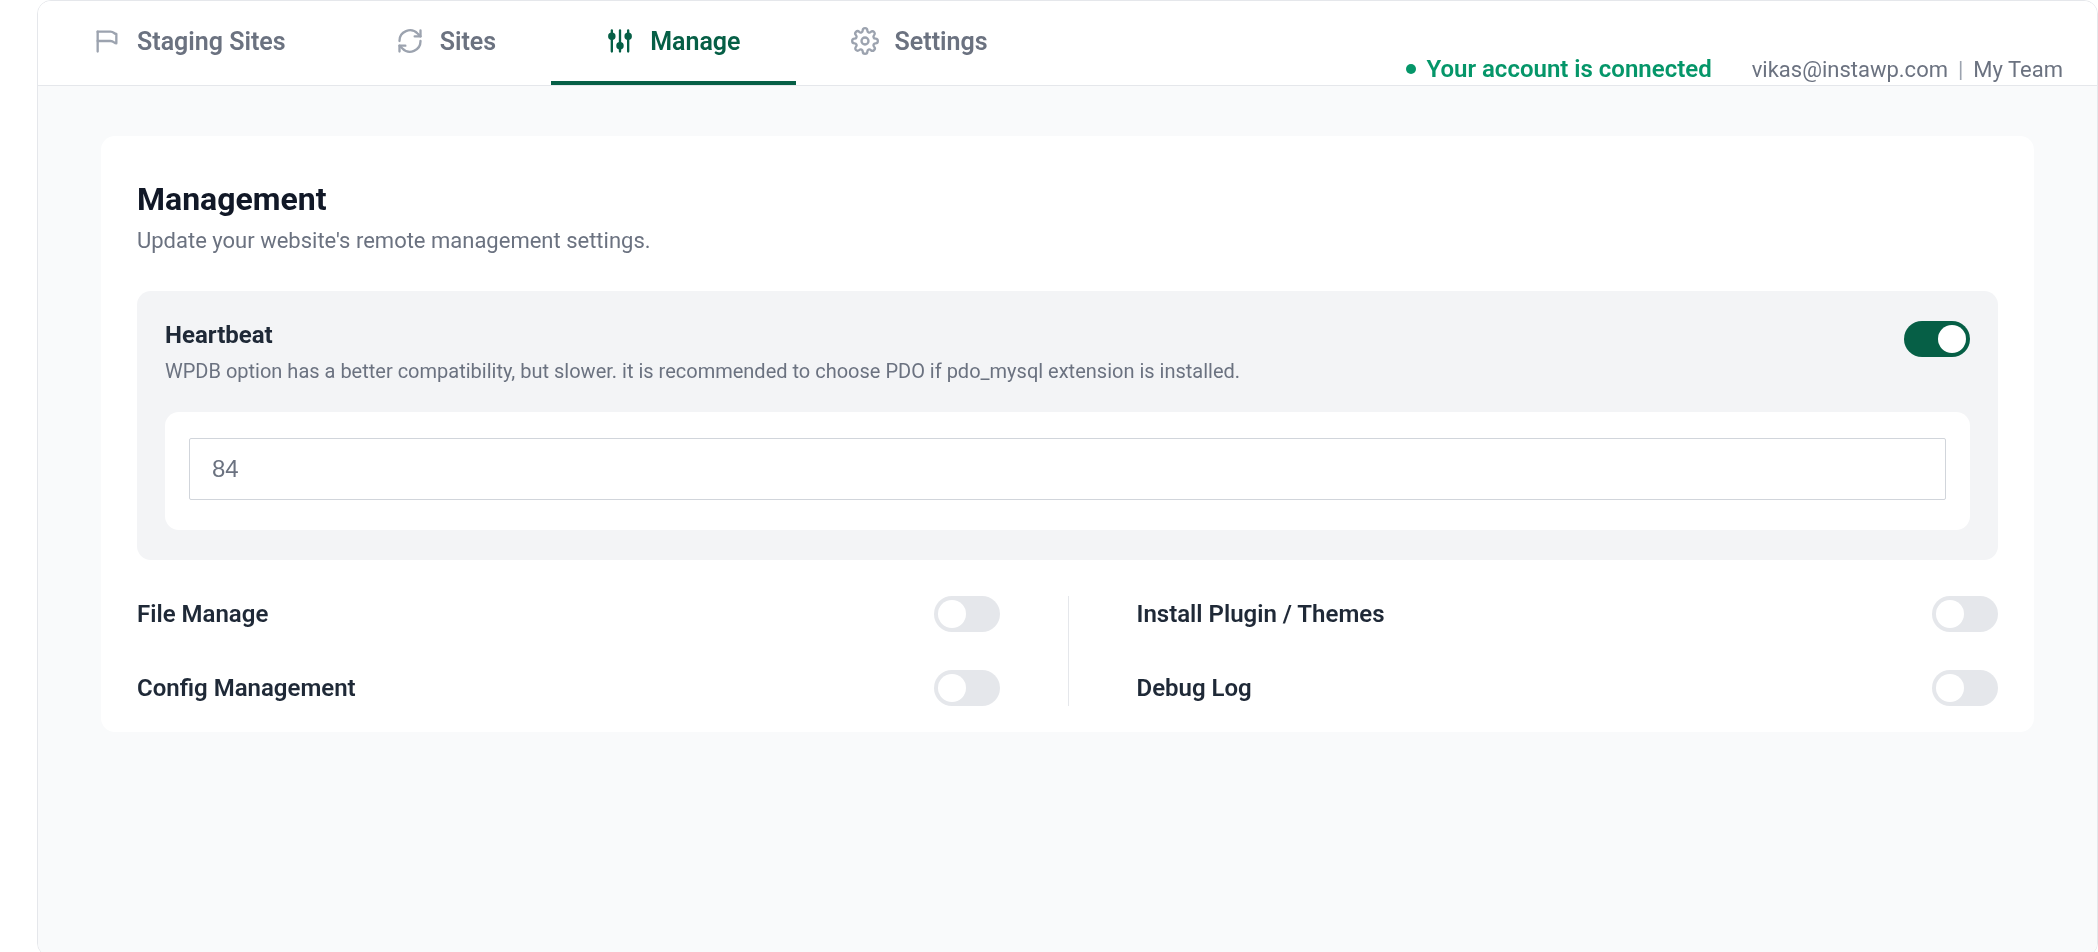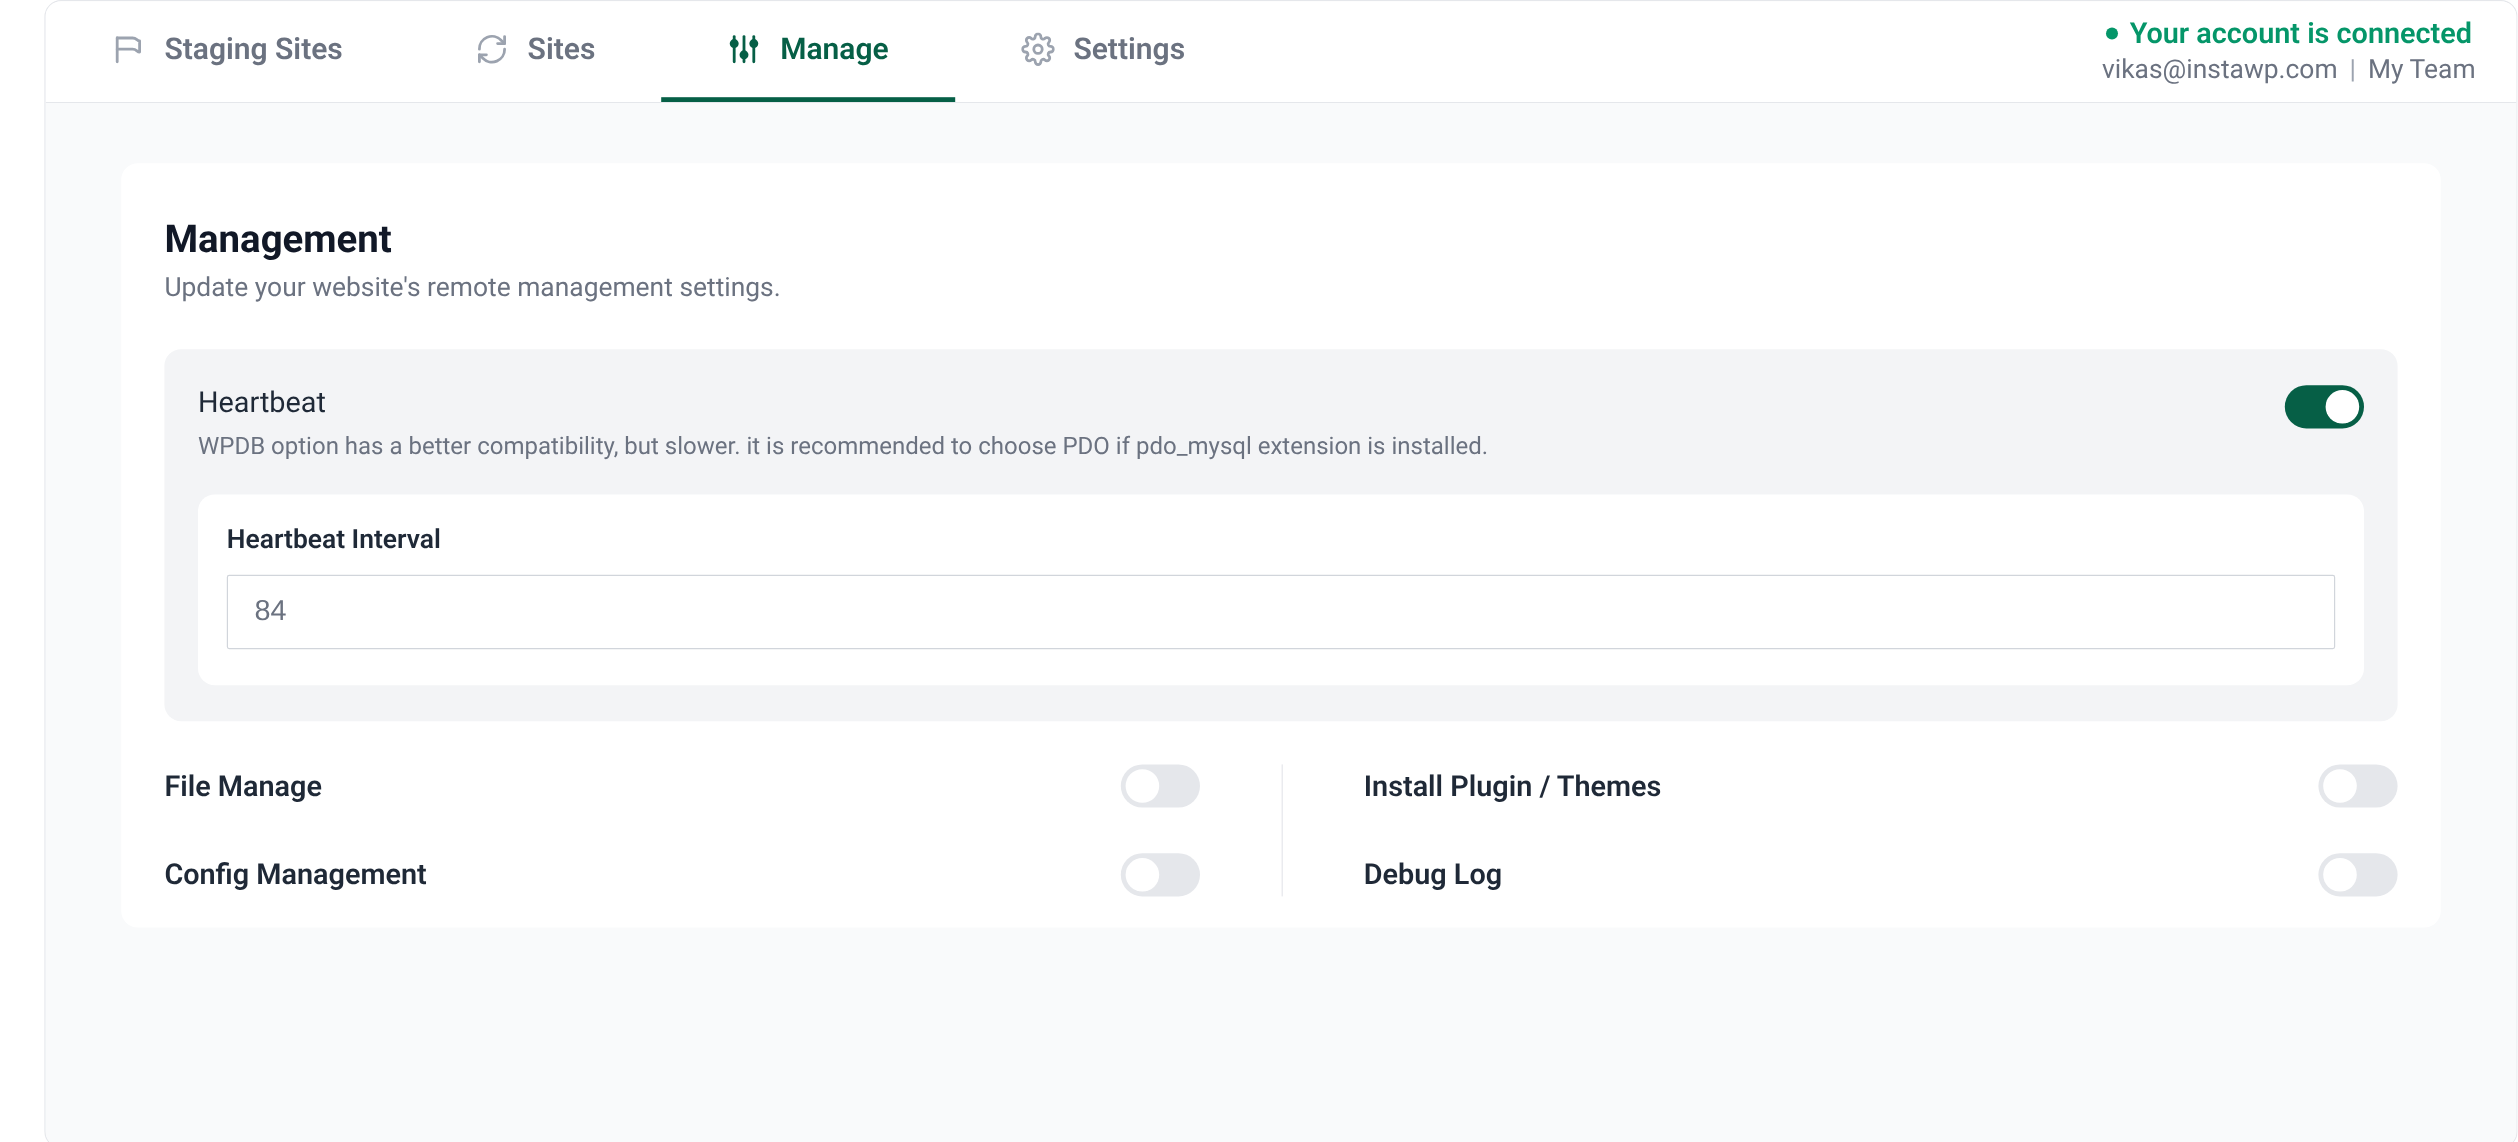--- a/index.html
+++ b/index.html
@@ -57,25 +57,26 @@
     height: 28px;
   }
   .tab .icon svg { width: 100%; height: 100%; }
   .tab:not(.active) .icon svg { stroke: #9ca3af; }
   .tab.active .icon svg { stroke: #065f46; fill: #065f46; }
 
   .spacer { flex: 1; }
 
   .account-box {
     display: flex;
-    flex-direction: column;
-    align-items: center;
+    flex-direction: row;
+    align-items: flex-end;
     justify-content: center;
     padding-right: 14px;
     line-height: 1.35;
+    gap: 40px;
   }
   .account-status {
     display: flex;
     align-items: center;
     gap: 10px;
     color: #059669;
     font-size: 24px;
     font-weight: 600;
   }
   .status-dot {
@@ -124,21 +125,21 @@
   }
   .card-head {
     display: flex;
     align-items: flex-start;
     justify-content: space-between;
     gap: 30px;
   }
   .card-titles { flex: 1; }
   .card-title {
     font-size: 24px;
-    font-weight: 400;
+    font-weight: 700;
     color: #1f2937;
     margin-bottom: 8px;
   }
   .card-desc {
     font-size: 20px;
     color: #6b7280;
     line-height: 1.45;
   }
 
   .inner-card {
@@ -301,21 +302,20 @@
           <div class="card-titles">
             <div class="card-title">Heartbeat</div>
             <div class="card-desc">WPDB option has a better compatibility, but slower. it is recommended to choose PDO if pdo_mysql extension is installed.</div>
           </div>
           <div class="toggle on">
             <div class="knob"></div>
           </div>
         </div>
 
         <div class="inner-card">
-          <div class="field-label">Heartbeat Interval</div>
           <input class="text-input" type="text" value="84" style="">
         </div>
       </div>
 
       <div class="option-grid">
         <div class="option-col left">
           <div class="option-row">
             <span class="option-label">File Manage</span>
             <div class="toggle off">
               <div class="knob"></div>

